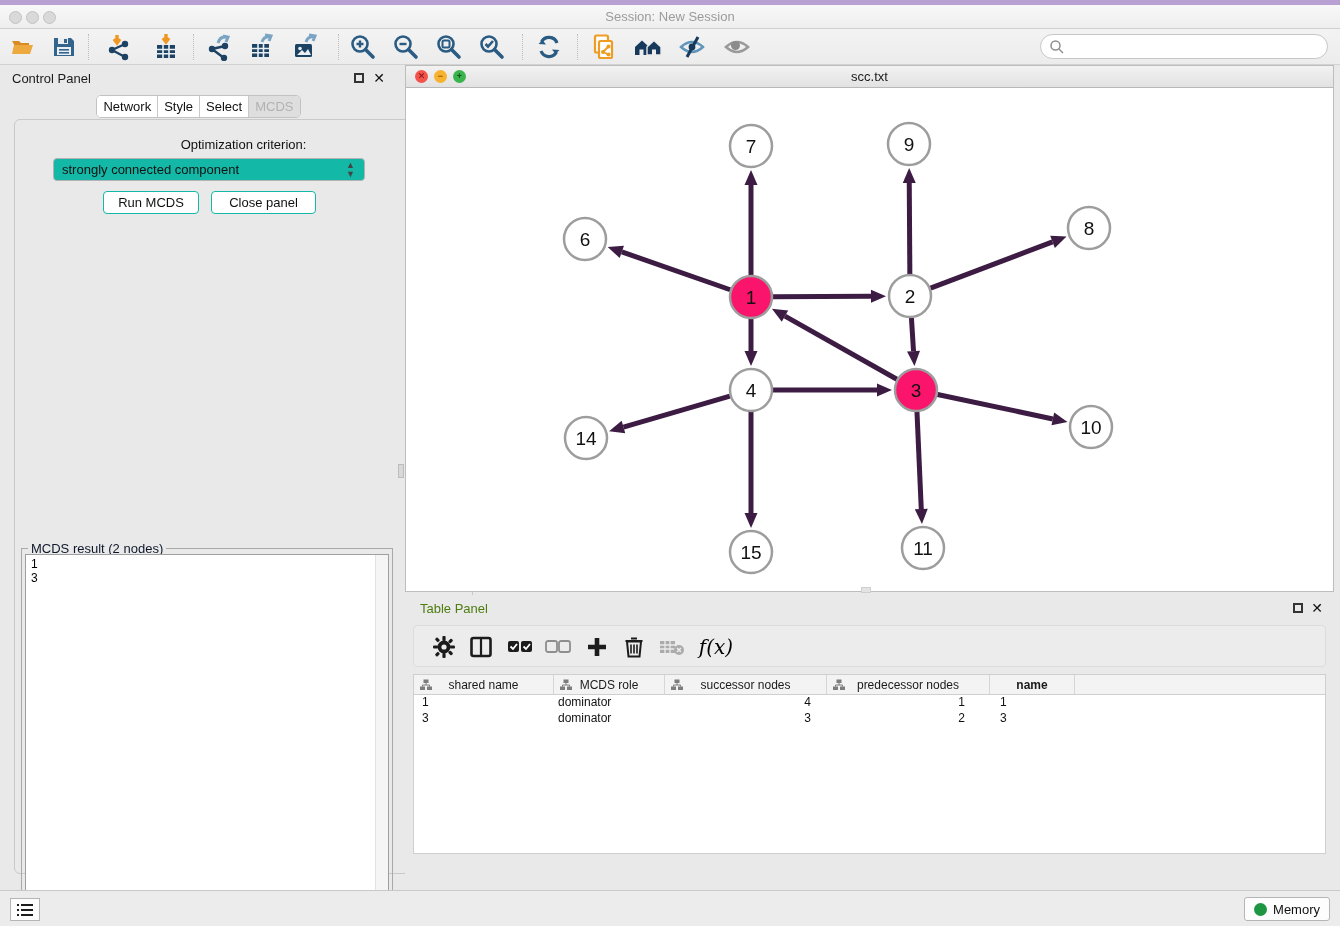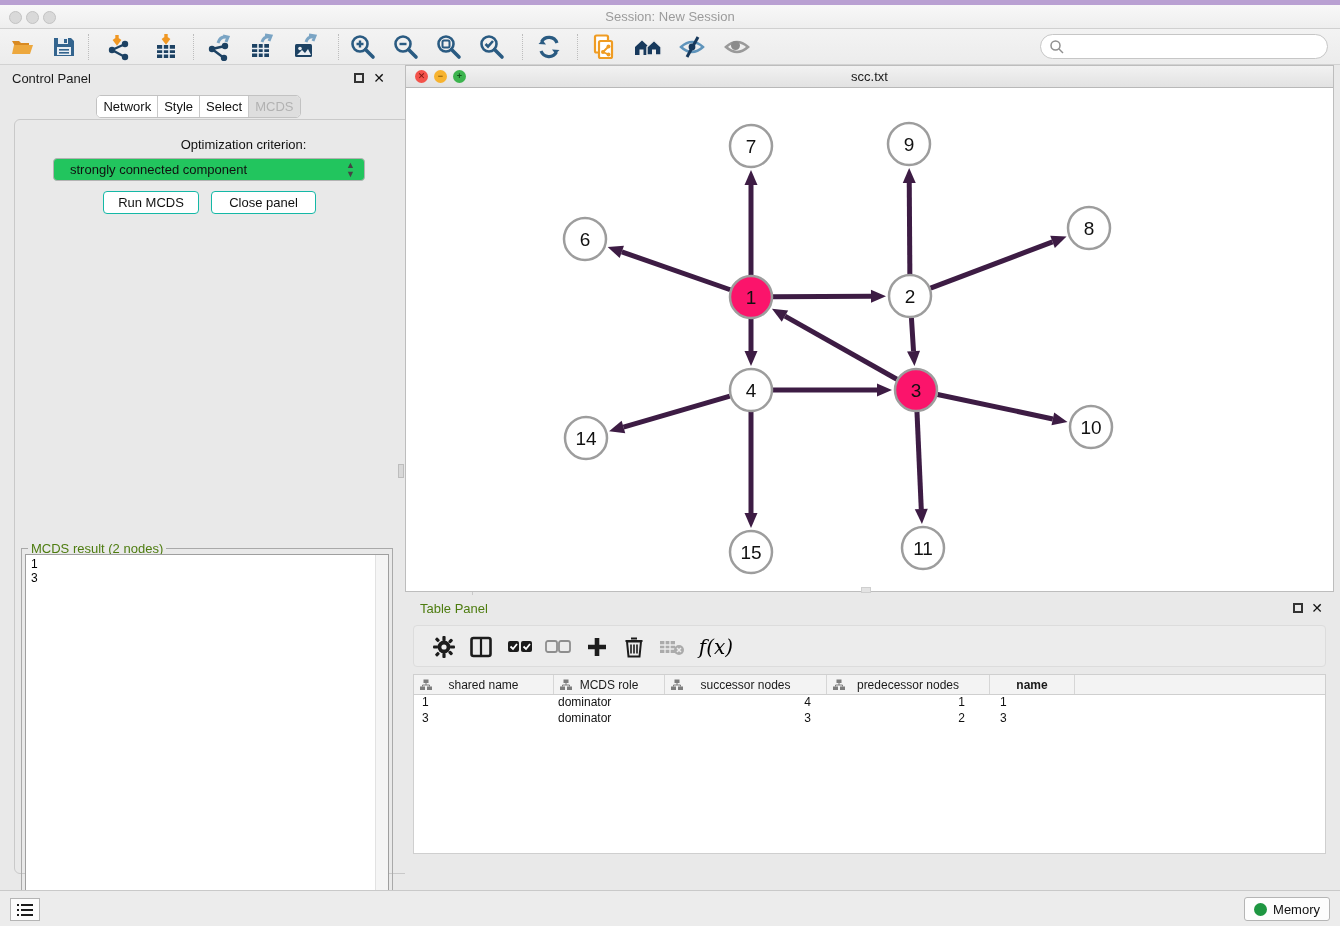--- a/index.html
+++ b/index.html
@@ -23,25 +23,25 @@
   #cp-title { position:absolute; left:12px; top:6px; font-size:13px; color:#1a1a1a; }
   .panel-float { width:10px; height:10px; border:2px solid #333; display:inline-block; }
   .panel-close { font-size:14px; font-weight:bold; color:#111; line-height:10px; }
   #cp-tabs { position:absolute; left:0; top:30px; width:100%; text-align:center; }
   .tab-group { display:inline-flex; border:1px solid #c2c2c2; border-radius:5px; overflow:hidden; background:#fff; }
   .tab-btn { padding:3px 6px; font-size:13px; color:#111; background:#fff; border-right:1px solid #c9c9c9; }
   .tab-btn:last-child { border-right:none; }
   .tab-btn.active { background:#dedede; color:#b2b2b2; }
   #cp-content { position:absolute; left:14px; top:54px; width:459px; height:755px; border:1px solid #c9c9c9; border-radius:6px; }
   #opt-label { position:absolute; left:0; width:100%; top:17px; text-align:center; font-size:13px; color:#111; }
-  #criterion-select { position:absolute; left:38px; top:38px; width:312px; height:23px; background:#22c55e; border:1px solid #b3b3b3; border-radius:4px; font-size:13px; line-height:21px; padding-left:16px; color:#111; }
+  #criterion-select { position:absolute; left:38px; top:38px; width:312px; height:23px; background:#14b8a6; border:1px solid #b3b3b3; border-radius:4px; font-size:13px; line-height:21px; padding-left:8px; color:#111; }
   #criterion-select .stepper { position:absolute; right:9px; top:2px; font-size:9px; line-height:9px; color:#444; text-align:center; }
   .cp-btn { position:absolute; top:71px; height:23px; background:#fff; border:1px solid #14b8a6; border-radius:4px; font-size:13px; text-align:center; line-height:21px; color:#111; }
   #mcds-result { position:absolute; left:6px; top:428px; width:372px; height:381px; border:1px solid #a9a9a9; }
-  #mcds-legend { position:absolute; left:6px; top:-8px; background:#e9e9e9; padding:0 3px; font-size:13px; color:#4d7c0f; }
+  #mcds-legend { position:absolute; left:6px; top:-8px; background:#e9e9e9; padding:0 3px; font-size:13px; color:#0f172a; }
   #mcds-text { position:absolute; left:3px; top:5px; right:3px; bottom:3px; background:#fff; border:1px solid #9f9f9f; font-size:12px; padding:2px 5px; white-space:pre; font-family:"Liberation Sans","DejaVu Sans",sans-serif; }
   #mcds-scrollbar { position:absolute; right:4px; top:6px; bottom:4px; width:13px; background:#f5f5f5; border-left:1px solid #e2e2e2; }
   #v-divider-grip { position:absolute; left:398px; top:464px; width:6px; height:14px; background:#d8d8d8; border:1px solid #bdbdbd; }
 
   
   #network-window { position:absolute; left:405px; top:65px; width:929px; height:527px; border:1px solid #bdbdbd; background:#fff; }
   #nw-titlebar { position:absolute; left:0; top:0; width:100%; height:22px; background:linear-gradient(#f2f2f2,#e2e2e2); border-bottom:1px solid #b8b8b8; }
   .nw-dot { position:absolute; top:4px; width:13px; height:13px; border-radius:50%; font-size:9px; font-weight:bold; text-align:center; line-height:13px; }
   #nw-title { position:absolute; left:0; right:0; top:0; height:22px; line-height:22px; text-align:center; font-size:13px; color:#1a1a1a; }
   #graph-canvas { position:absolute; left:0; top:22px; width:927px; height:503px; background:#fff; }

